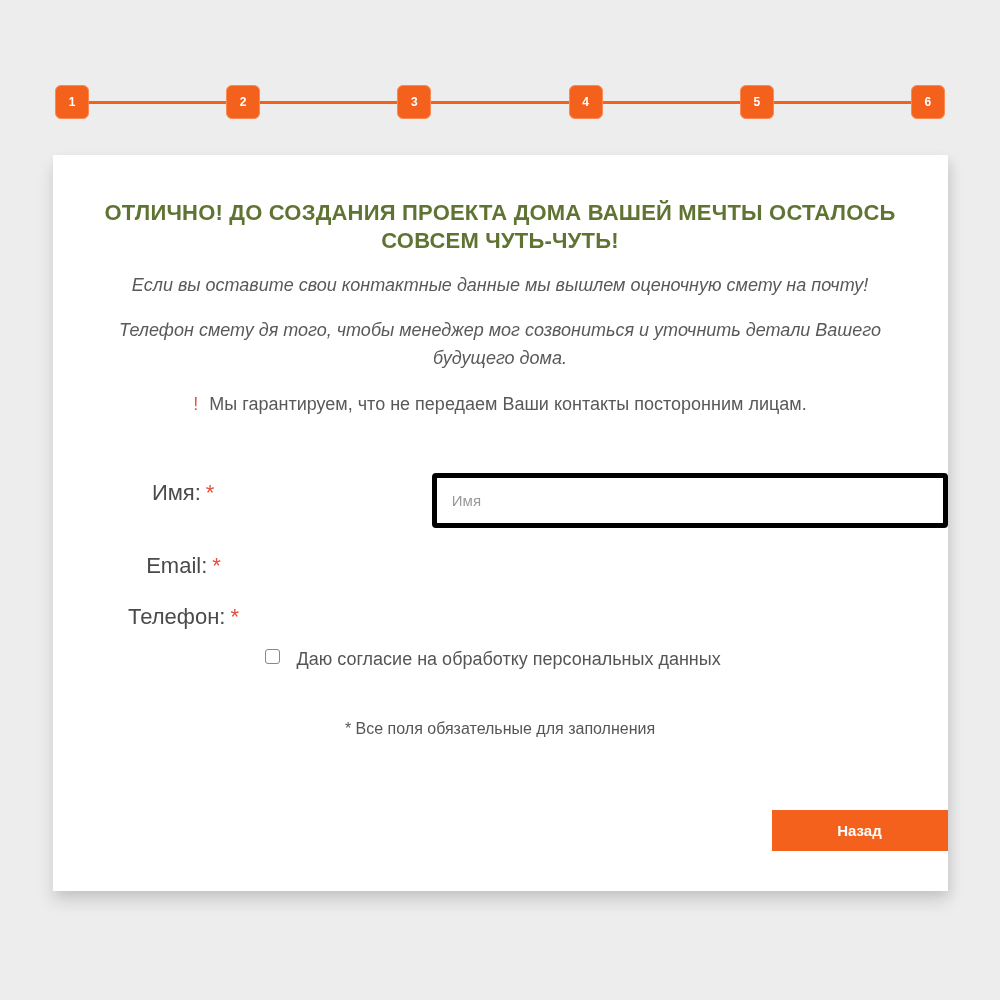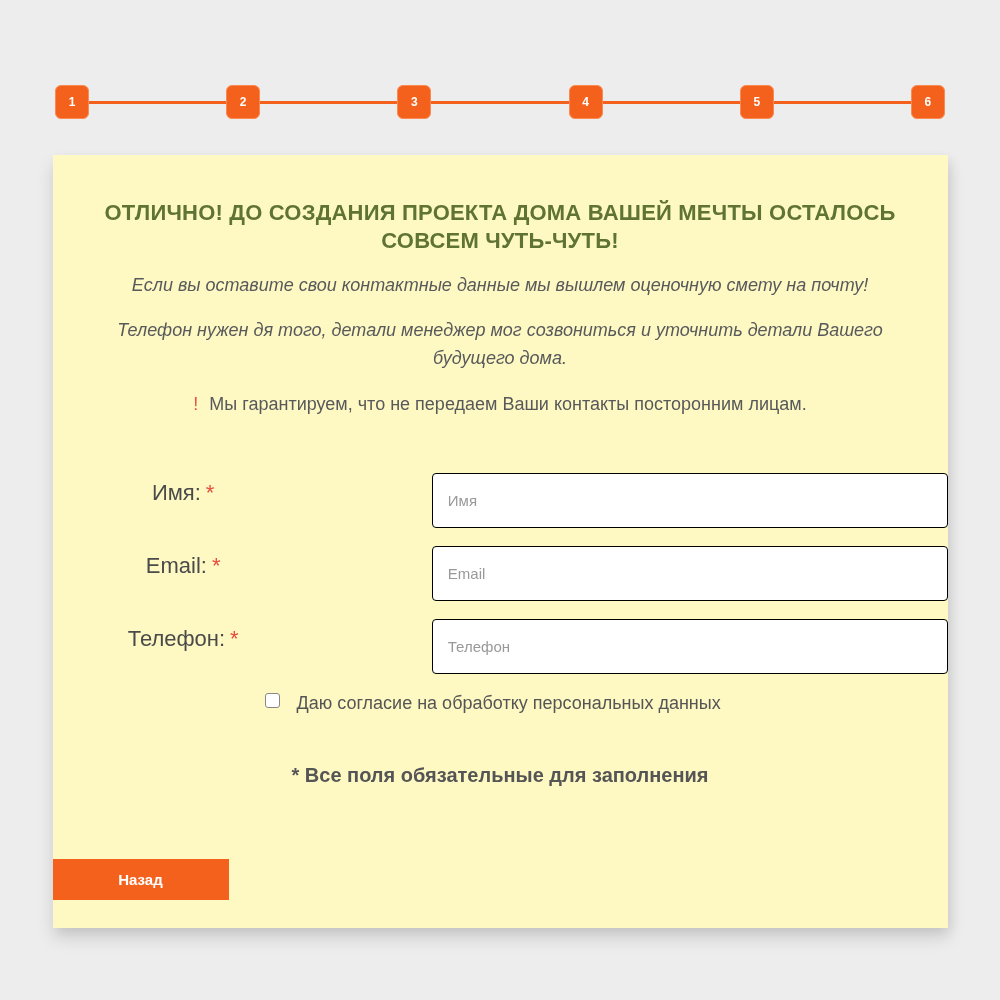--- a/index.html
+++ b/index.html
@@ -38,23 +38,23 @@
     font-weight: bold;
     display: flex;
     align-items: center;
     justify-content: center;
     cursor: pointer;
   }
   
   .card {
     width: 895px;
     margin: 36px auto 0;
-    background: #fef9c3;
+    background: #ffffff;
     box-shadow: 0 10px 16px rgba(0,0,0,0.13), 4px 4px 10px rgba(0,0,0,0.06);
-    padding: 44px 0 28px;
+    padding: 44px 0 40px;
   }
   .card-title {
     color: #5f7332;
     font-size: 22px;
     font-weight: bold;
     line-height: 1.28;
     text-align: center;
     max-width: 830px;
     margin: 0 auto;
     letter-spacing: 0.2px;
@@ -90,21 +90,21 @@
     text-align: center;
     font-size: 22px;
     color: #4a4a4a;
     padding-top: 7px;
   }
   .req { color: #e74c3c; margin-left: 5px; }
   .text-input {
     margin-left: 118px;
     width: 517px;
     height: 55px;
-    border: 1px solid #000000;
+    border: 5px solid #000000;
     border-radius: 4px;
     padding: 0 15px;
     font-size: 15px;
     color: #555555;
     font-family: "Liberation Sans", sans-serif;
     outline: none;
   }
   .text-input::placeholder { color: #999999; }
   .consent-row {
     margin-left: 212px;
@@ -124,27 +124,26 @@
   }
   .consent-label {
     margin-left: 17px;
     font-size: 18px;
     color: #555555;
     cursor: pointer;
   }
   .note {
     text-align: center;
     margin-top: 50px;
-    font-size: 20px;
+    font-size: 16px;
     color: #555555;
-    font-weight: bold;
   }
   .buttons-row {
     display: flex;
-    justify-content: space-between;
+    justify-content: flex-end;
     gap: 33px;
     margin-top: 72px;
   }
   .btn {
     width: 176px;
     height: 41px;
     background: #f4611c;
     border: none;
     border-radius: 0;
     color: #ffffff;
@@ -165,39 +164,37 @@
   <div class="step">4</div>
   <div class="step">5</div>
   <div class="step">6</div>
 </div>
 
 <div class="card">
 
   <h1 class="card-title">ОТЛИЧНО! ДО СОЗДАНИЯ ПРОЕКТА ДОМА ВАШЕЙ МЕЧТЫ ОСТАЛОСЬ СОВСЕМ ЧУТЬ-ЧУТЬ!</h1>
 
   <p class="intro">Если вы оставите свои контактные данные мы вышлем оценочную смету на почту!</p>
-  <p class="intro">Телефон нужен дя того, детали менеджер мог созвониться и уточнить детали Вашего будущего дома.</p>
+  <p class="intro">Телефон смету дя того, чтобы менеджер мог созвониться и уточнить детали Вашего будущего дома.</p>
 
   <p class="warning"><span class="mark">!</span><span>Мы гарантируем, что не передаем Ваши контакты посторонним лицам.</span></p>
 
   <div class="form">
 
     <div class="form-row">
       <div class="label-col"><span>Имя:</span><span class="req">*</span></div>
       <input type="text" class="text-input" placeholder="Имя" style="">
     </div>
 
     <div class="form-row">
       <div class="label-col"><span>Email:</span><span class="req">*</span></div>
-      <input type="text" class="text-input" placeholder="Email" style="">
     </div>
 
     <div class="form-row">
       <div class="label-col"><span>Телефон:</span><span class="req">*</span></div>
-      <input type="text" class="text-input" placeholder="Телефон" style="">
     </div>
 
     <div class="consent-row">
       <input type="checkbox" class="checkbox" style="">
       <label class="consent-label">Даю согласие на обработку персональных данных</label>
     </div>
 
     <p class="note">* Все поля обязательные для заполнения</p>
 
     <div class="buttons-row">

